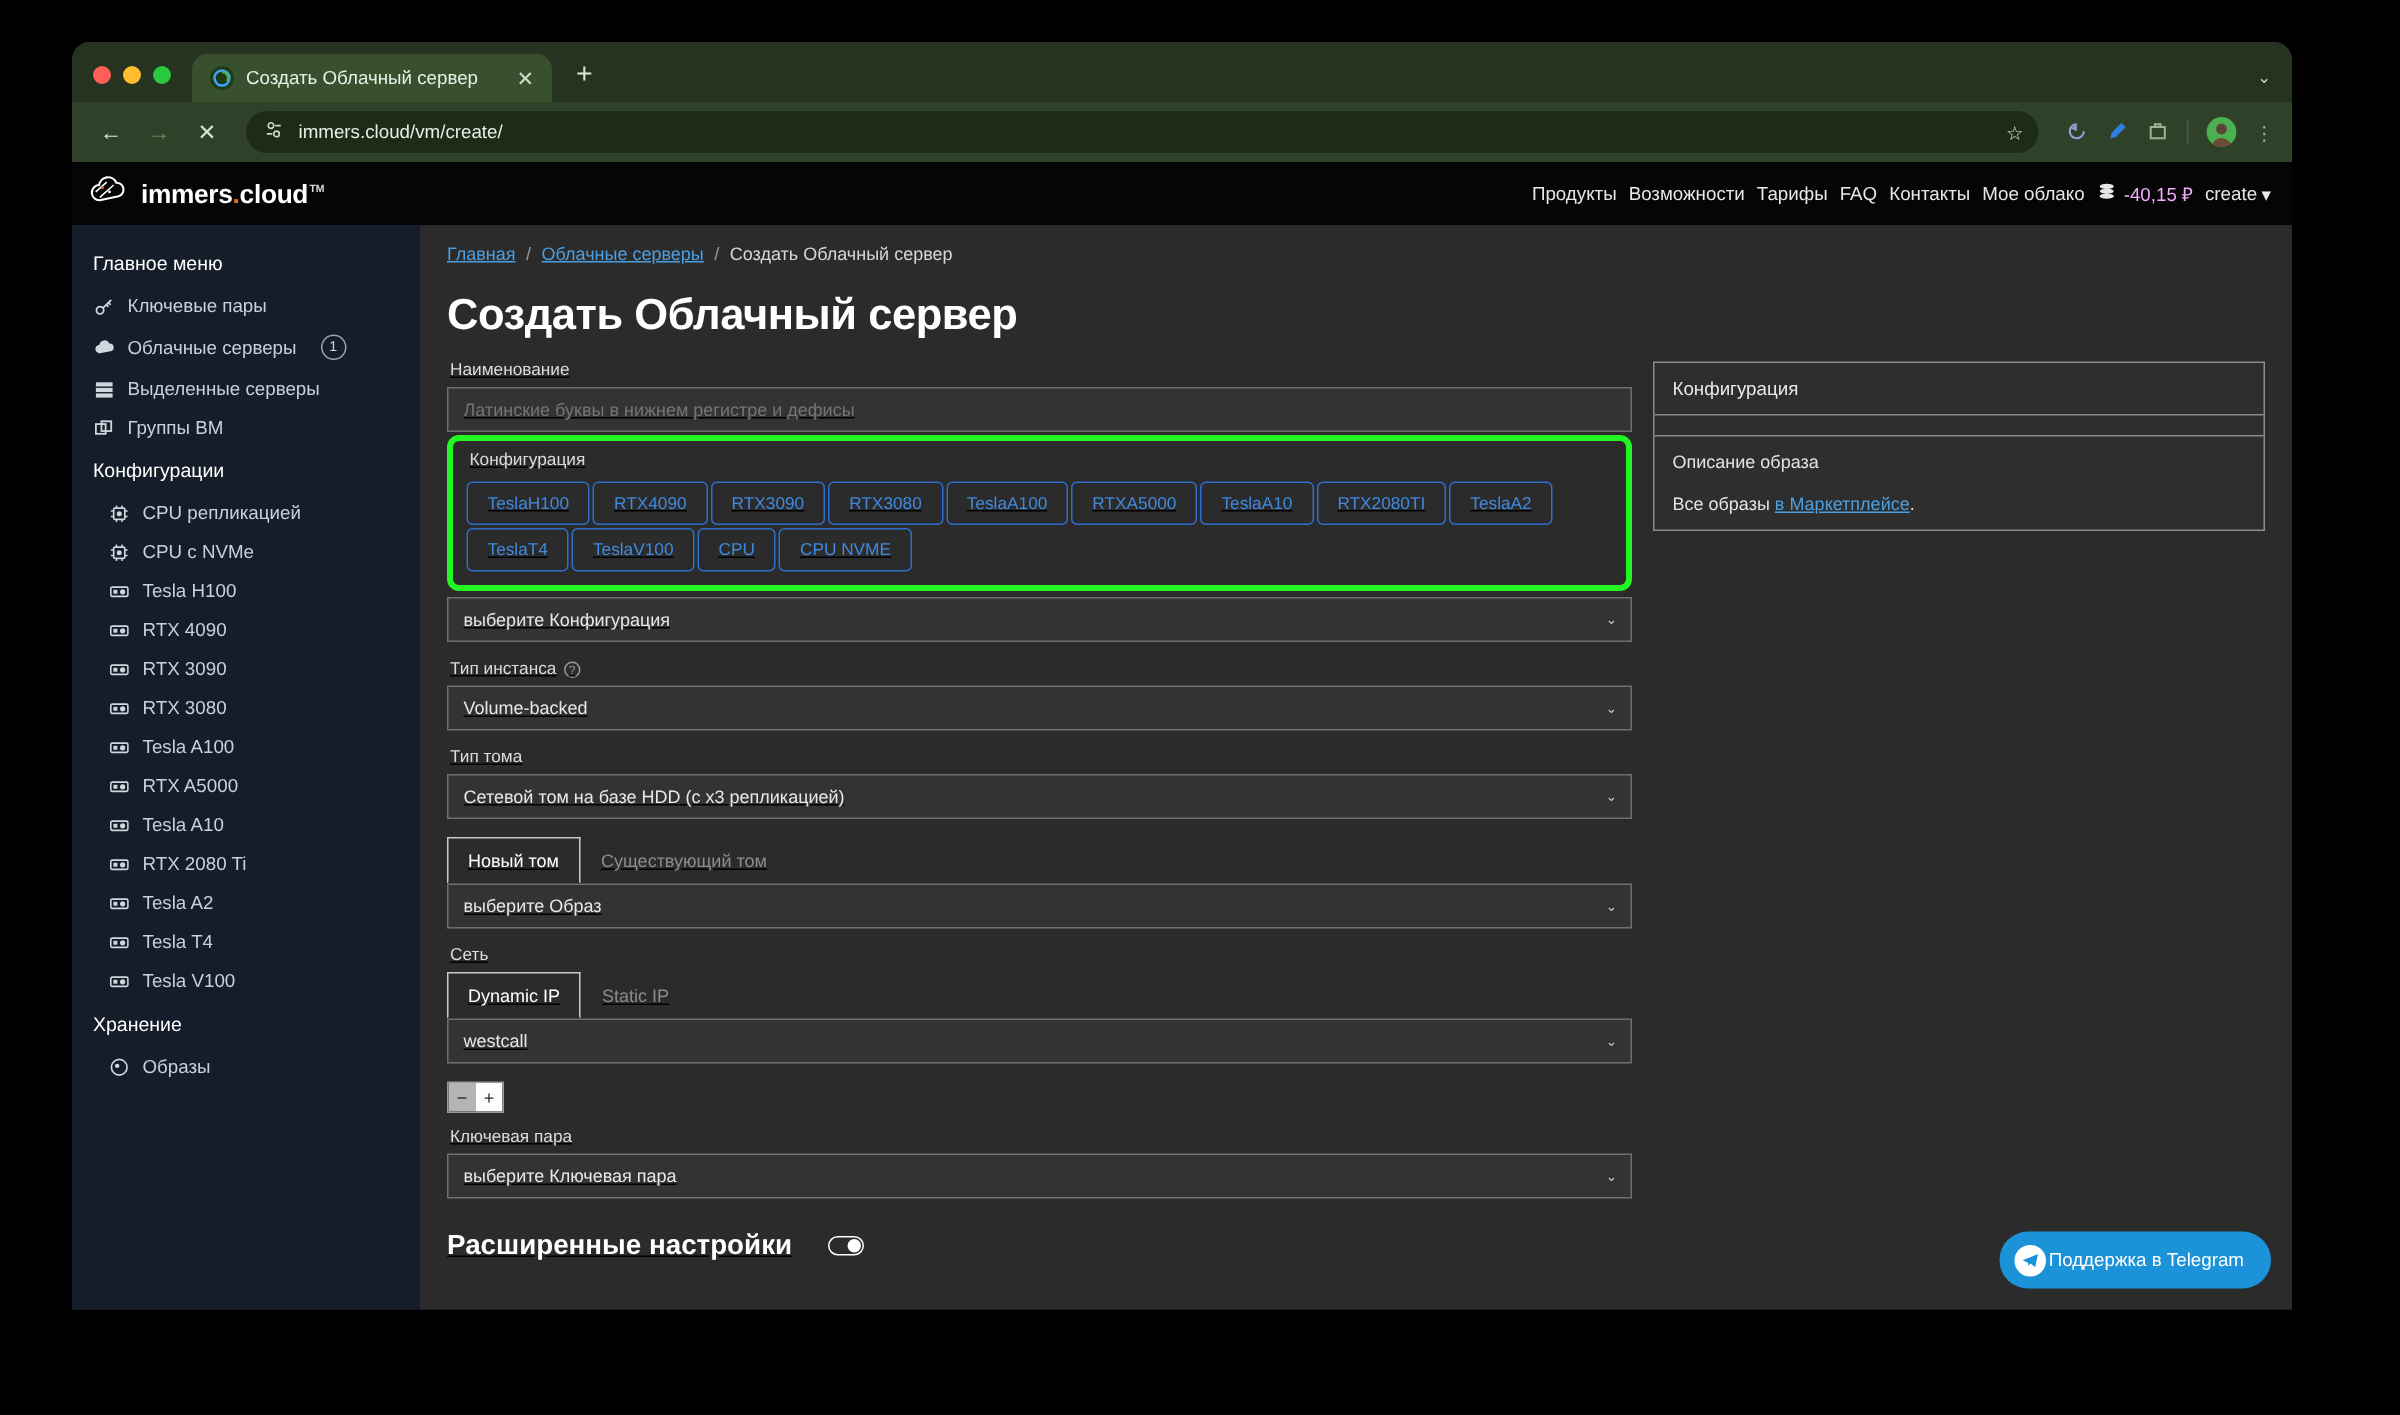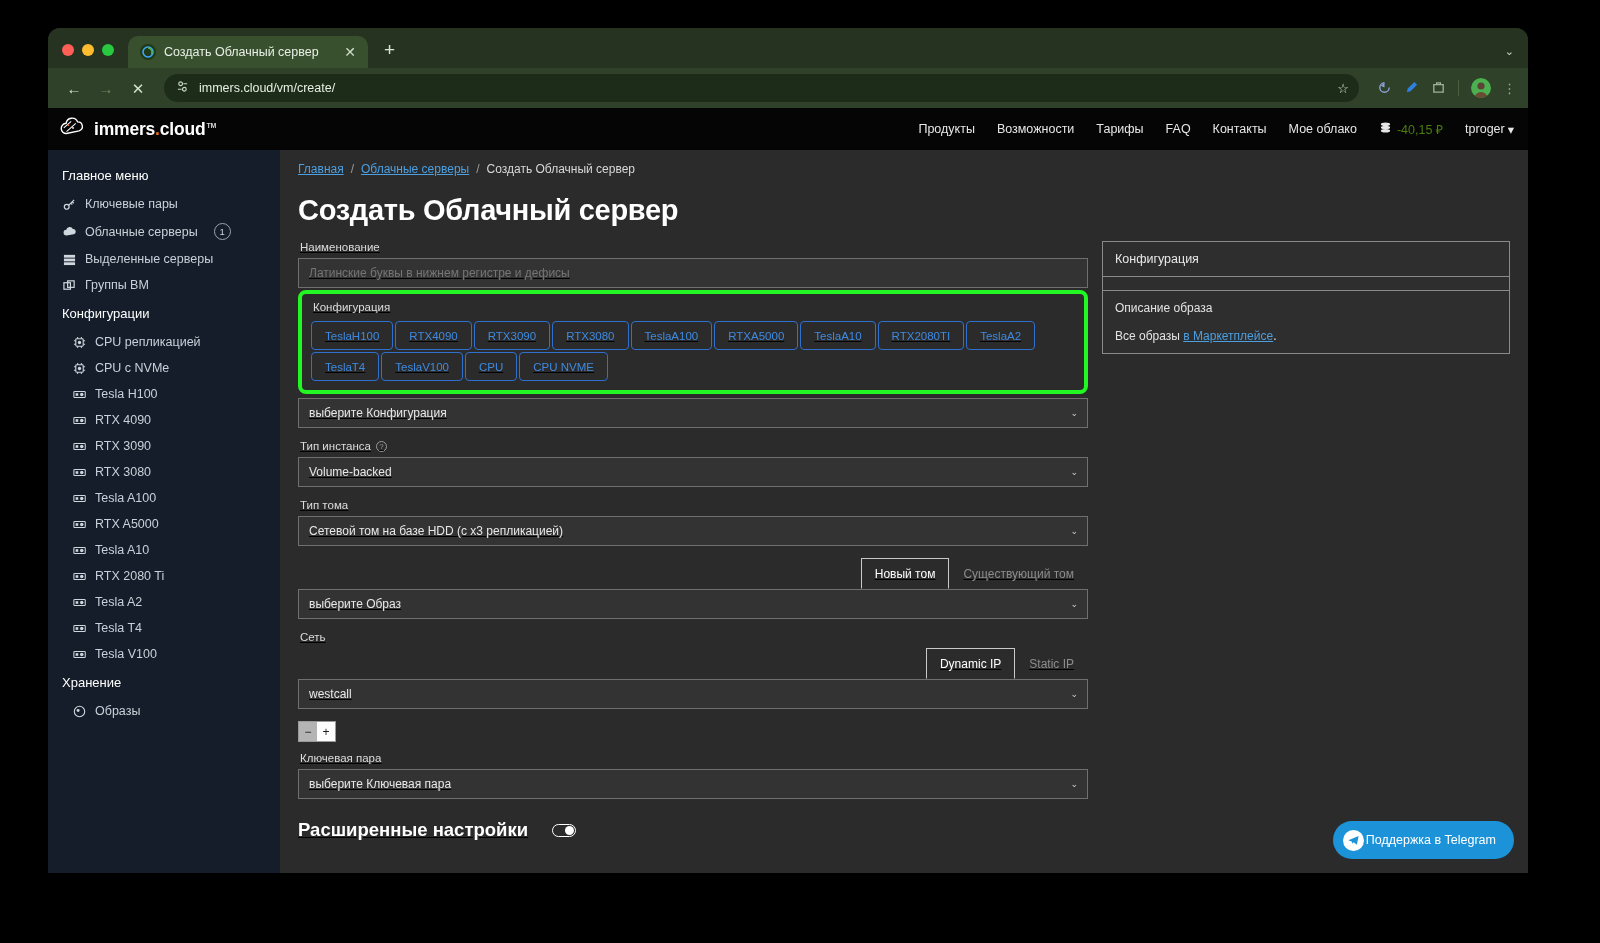--- a/index.html
+++ b/index.html
@@ -81,23 +81,23 @@
   .page { position: relative; height: 765px; background: #2b2b2b; display: flex; flex-direction: column; }
 
   .sitehead {
     height: 42px; background: #050505;
     display: flex; align-items: center; padding: 0 14px 0 10px;
   }
   .logo { display: flex; align-items: center; gap: 6px; }
   .logo-text { color: #fff; font-size: 17.5px; font-weight: bold; letter-spacing: -.2px; }
   .logo-text .o { color: #ef6c16; }
   .logo-tm { color: #d8d8d8; font-size: 7px; vertical-align: super; margin-left: 1px; }
-  .topnav { margin-left: auto; display: flex; align-items: center; gap: 22px; }
+  .topnav { margin-left: auto; display: flex; align-items: center; gap: 8px; }
   .topnav a { color: #e7e7e7; font-size: 12.5px; text-decoration: none; white-space: nowrap; }
-  .balance { display: flex; align-items: center; gap: 5px; color: #4d7c0f; font-size: 12.5px; }
+  .balance { display: flex; align-items: center; gap: 5px; color: #f0abfc; font-size: 12.5px; }
   .user { display: flex; align-items: center; gap: 3px; color: #e7e7e7; font-size: 12.5px; }
 
   .body-row { display: flex; flex: 1 1 auto; min-height: 0; }
 
   
   .sidebar {
     width: 232px; flex: 0 0 232px; background: #141d29;
     padding: 10px 0 0 0; overflow: hidden;
   }
   .side-group { color: #ffffff; font-size: 13px; padding: 8px 14px 8px 14px; font-weight: 400; }
@@ -149,21 +149,21 @@
   .chip-row { display: flex; flex-wrap: wrap; gap: 2px; margin-top: 8px; }
   .chip {
     border: 1px solid #2f6fce; border-radius: 4px;
     color: #3f8ae0; font-size: 11.5px;
     height: 29px; padding: 0 13px;
     display: flex; align-items: center; justify-content: center;
     background: transparent; white-space: nowrap;
   }
 
   
-  .pillgroup { display: flex; justify-content: flex-end; }
+  .pillgroup { display: flex; }
   .pill {
     height: 31px; padding: 0 13px; font-size: 12px;
     display: flex; align-items: center; justify-content: center;
     border: 1px solid transparent; color: #8c8c8c; background: transparent;
   }
   .pill.on { border-color: #c9c9c9; color: #fff; border-bottom-color: transparent; }
 
   .stepper { display: inline-flex; border: 1px solid #9a9a9a; overflow: hidden; }
   .stepper div {
     width: 18px; height: 19px; display: flex; align-items: center; justify-content: center;
@@ -293,21 +293,21 @@
             <span>
               <svg width="13" height="13" viewBox="0 0 14 14">
                 <ellipse cx="7" cy="3.5" rx="5" ry="1.9" fill="#e6e6e6"></ellipse>
                 <ellipse cx="7" cy="7" rx="5" ry="1.9" fill="#e6e6e6"></ellipse>
                 <ellipse cx="7" cy="10.5" rx="5" ry="1.9" fill="#e6e6e6"></ellipse>
               </svg>
             </span>
             <span>-40,15 ₽</span>
           </div>
           <div class="user">
-            <span>tproger</span>
+            <span>create</span>
             <span>▾</span>
           </div>
         </div>
       </div>
 
       <div class="body-row">
 
         <div class="sidebar">
           <div class="side-group">Главное меню</div>
 

